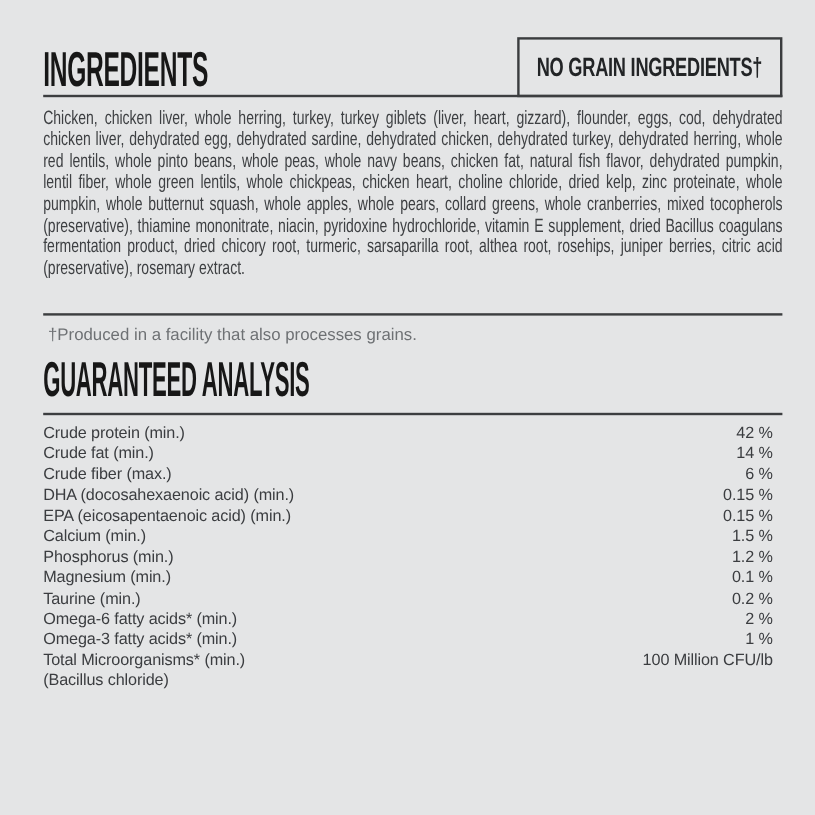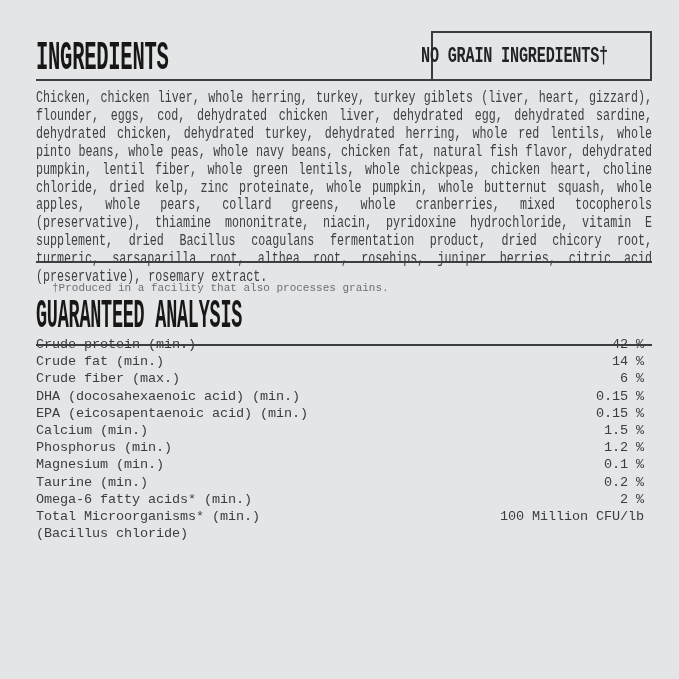--- a/index.html
+++ b/index.html
@@ -1,20 +1,20 @@
 <!DOCTYPE html>
 <html><head>
 <meta charset="utf-8">
 <style>
   html,body{margin:0;padding:0;background:#e4e5e6;}
   .page{
     position:relative;
     width:679px;height:679px;
     background:#e4e5e6;
-    font-family:Liberation Mono, monospace;
+    font-family:Liberation Sans, sans-serif;
     color:#3e4043;
     overflow:hidden;
   }
   
   .display{
     position:absolute;
     margin:0;
     font-weight:700;
     color:#171717;
     line-height:1;
@@ -22,21 +22,21 @@
     transform-origin:left top;
     letter-spacing:-.5px;
   }
   .ing-title{left:36px;top:38px;font-size:41px;transform:scaleX(.50);}
   .ga-title{left:36px;top:296px;font-size:41px;transform:scaleX(.45);}
 
   .badge{
     position:absolute;top:31px;right:27px;
     width:221px;height:50px;box-sizing:border-box;
     border:2px solid #3a3c3e;
-    display:flex;align-items:center;justify-content:flex-end;
+    display:flex;align-items:center;justify-content:center;
     background:transparent;
   }
   .badge-text{
     font-size:22px;font-weight:700;color:#222426;
     white-space:nowrap;transform:scaleX(.69);
     letter-spacing:-.3px;
   }
 
   .rule{position:absolute;left:36px;right:27px;height:2px;background:#3c3e40;}
   .rule-1{top:79px;}
@@ -46,26 +46,26 @@
   .ing-body{
     position:absolute;left:36px;top:90px;
     width:844px;margin:0;
     font-size:16px;line-height:17.9px;
     text-align:justify;
     transform:scaleX(.73);transform-origin:left top;
     color:#3e4043;
   }
 
   .footnote{
-    position:absolute;left:36px;top:266px;margin:16px;
-    font-size:11px;color:#6e7174;letter-spacing:0;
+    position:absolute;left:36px;top:266px;margin:4px;
+    font-size:14px;color:#6e7174;letter-spacing:0;
   }
 
   .ga-table{
-    position:absolute;left:36px;top:336px;width:608px;
+    position:absolute;left:36px;top:352px;width:608px;
   }
   .ga-row{
     display:flex;justify-content:space-between;align-items:baseline;
     font-size:13.5px;line-height:17.2px;color:#3b3d40;
     letter-spacing:-.1px;
   }
   .ga-value{white-space:nowrap;text-align:center;}
 </style>
 </head>
 <body>
@@ -125,20 +125,24 @@
       </div>
       <div class="ga-row">
         <span class="ga-label">Taurine (min.)</span>
         <span class="ga-value">0.2 %</span>
       </div>
       <div class="ga-row">
         <span class="ga-label">Omega-6 fatty acids* (min.)</span>
         <span class="ga-value">2 %</span>
       </div>
       <div class="ga-row">
+        <span class="ga-label">Omega-3 fatty acids* (min.)</span>
+        <span class="ga-value">1 %</span>
+      </div>
+      <div class="ga-row">
         <span class="ga-label">Total Microorganisms* (min.)</span>
         <span class="ga-value">100 Million CFU/lb</span>
       </div>
       <div class="ga-row">
         <span class="ga-label">(Bacillus chloride)</span>
         <span class="ga-value"></span>
       </div>
     </div>
 
 </div>

